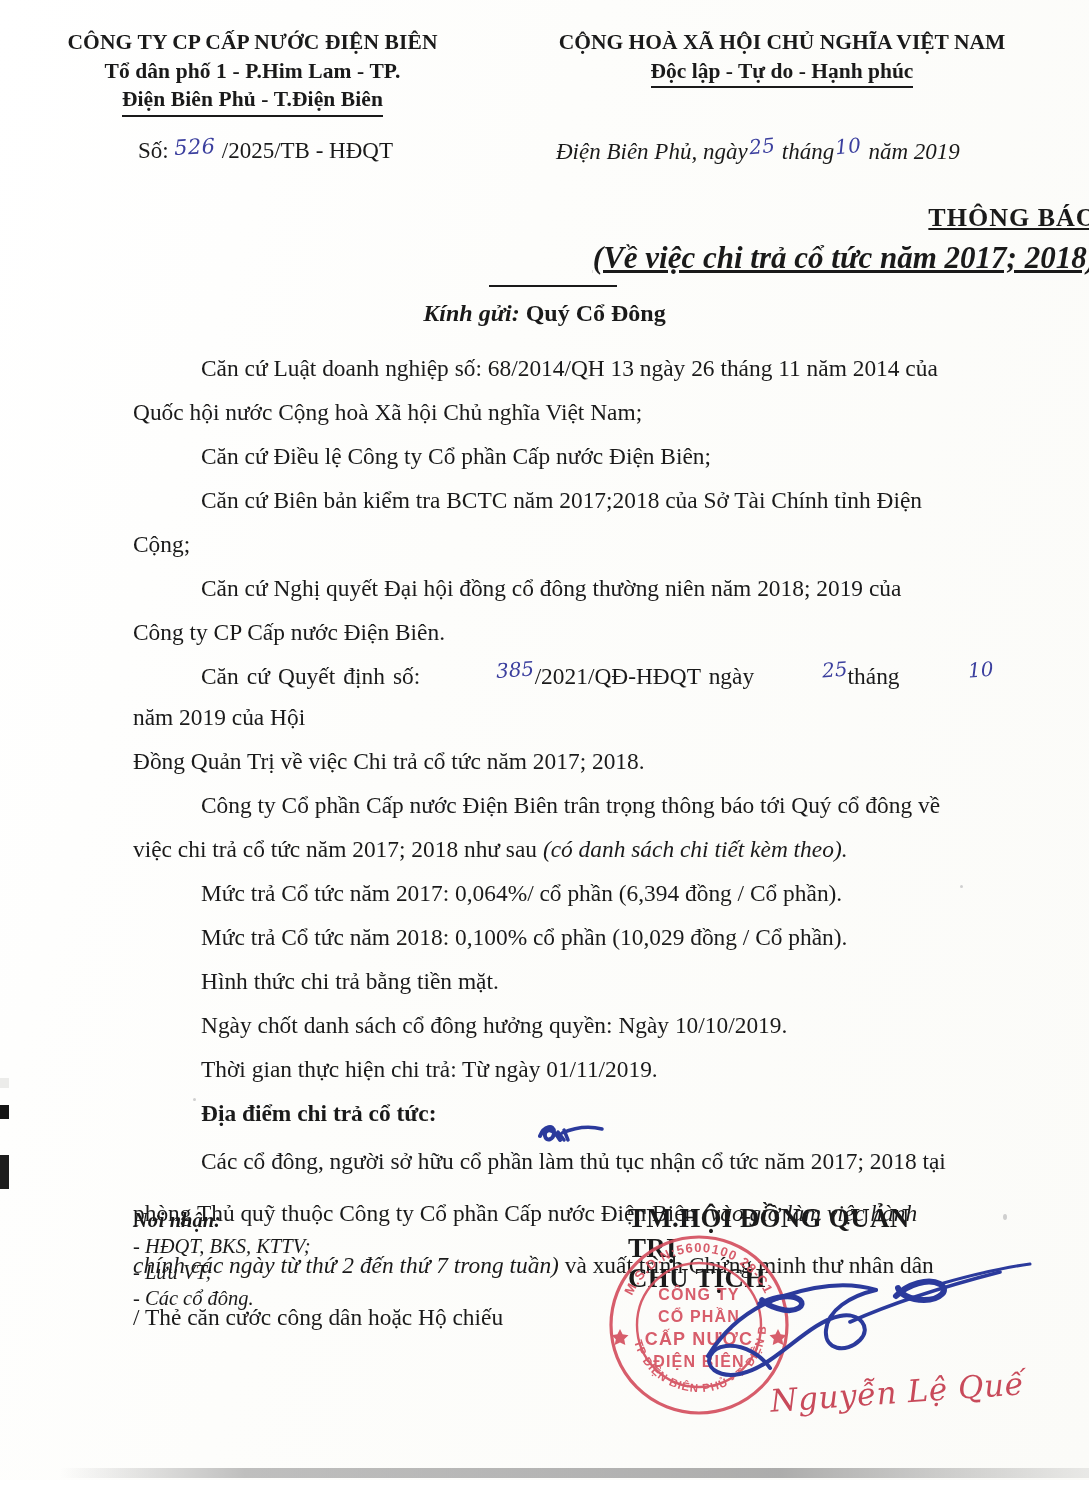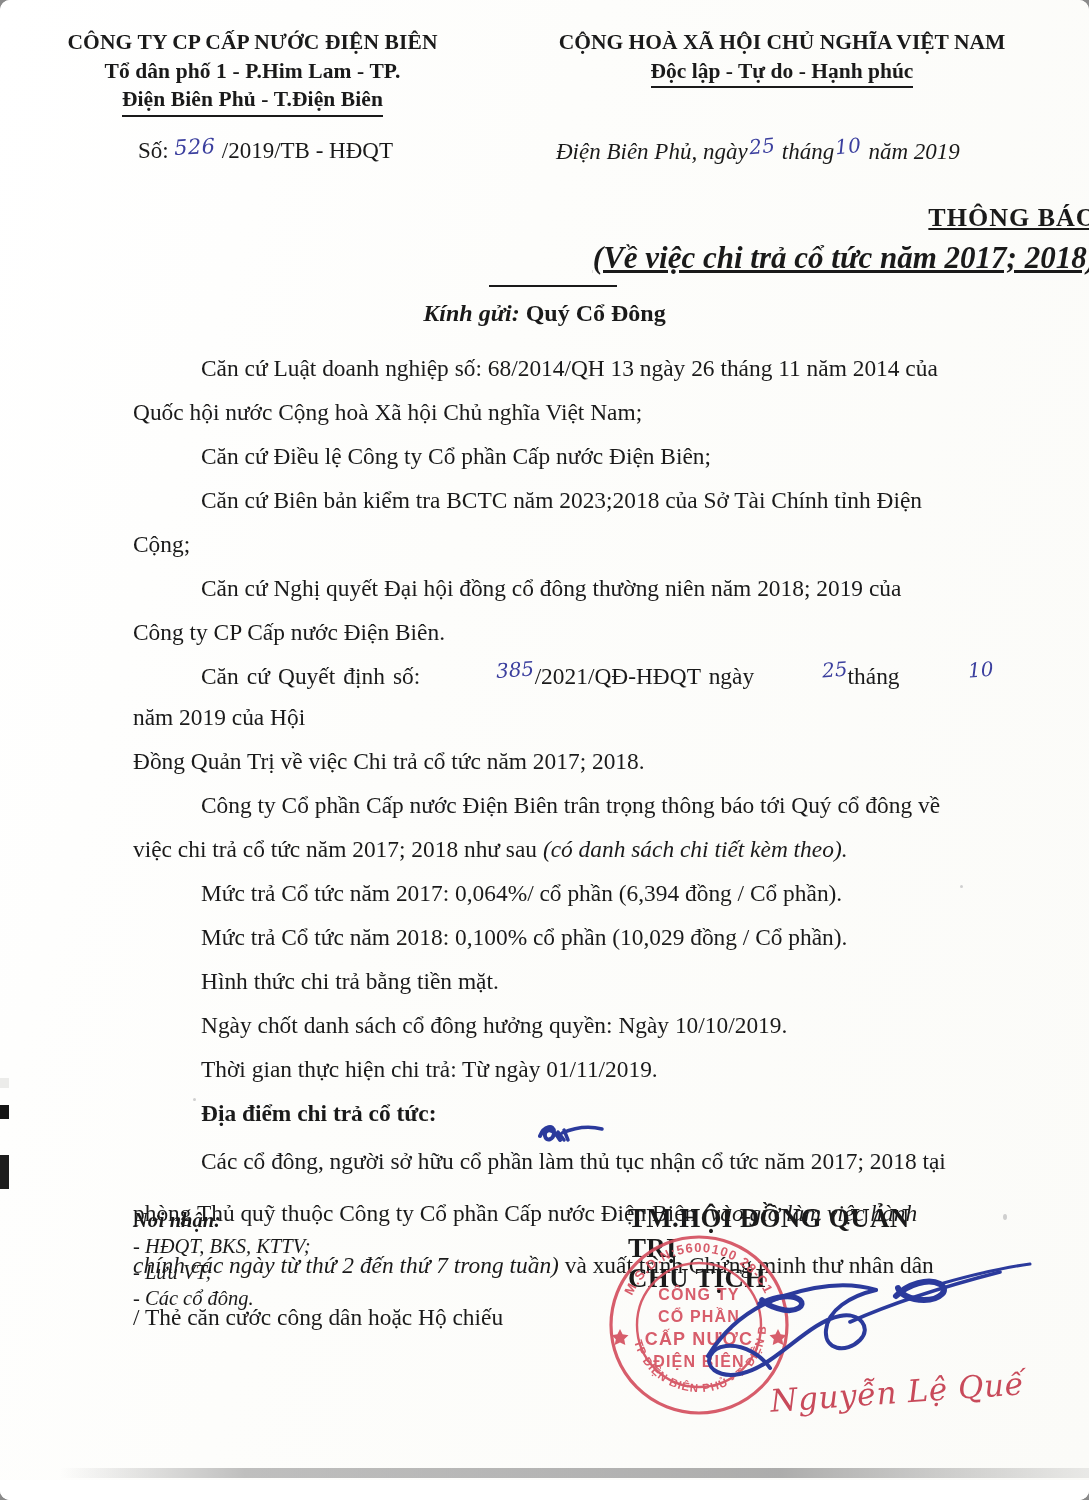--- a/index.html
+++ b/index.html
@@ -8,21 +8,20 @@
     background: #8a8a8a;
   }
   .page {
     position: relative;
     width: 1089px;
     height: 1500px;
     background: #ffffff;
     overflow: hidden;
     font-family: "Liberation Serif", "DejaVu Serif", serif;
     color: #1a1a1a;
-    border-radius: 10px;
   }
   
   .scan-tint {
     position: absolute;
     inset: 0;
     background: linear-gradient(105deg, #ffffff 0%, #fdfdfb 40%, #fbfbf8 100%);
     pointer-events: none;
   }
   .scan-edge-left {
     position: absolute;
@@ -277,21 +276,21 @@
     <div class="header-right">
       <div>CỘNG HOÀ XÃ HỘI CHỦ NGHĨA VIỆT NAM</div>
       <div><span class="u-line">Độc lập - Tự do - Hạnh phúc</span></div>
     </div>
   </div>
 
   <div class="meta-row">
     <div class="doc-no">
       <span>Số:</span>
       <span class="handwrite hand-no">526</span>
-      <span>/2019/TB - HĐQT</span>
+      <span>/2025/TB - HĐQT</span>
     </div>
     <div class="place-date">
       <span>Điện Biên Phủ, ngày</span><span class="handwrite hand-day">25</span>
       <span>tháng</span><span class="handwrite hand-day">10</span>
       <span>năm 2019</span>
     </div>
   </div>
 
   <div class="title-block">
     <div class="title-main">THÔNG BÁO</div>
@@ -311,21 +310,21 @@
     </p>
     <p style="text-indent:0">
       <span>Quốc hội nước Cộng hoà Xã hội Chủ nghĩa Việt Nam;</span>
     </p>
 
     <p>
       <span>Căn cứ Điều lệ Công ty Cổ phần Cấp nước Điện Biên;</span>
     </p>
 
     <p>
-      <span>Căn cứ Biên bản kiểm tra BCTC năm 2023;2018 của Sở Tài Chính tỉnh Điện</span>
+      <span>Căn cứ Biên bản kiểm tra BCTC năm 2017;2018 của Sở Tài Chính tỉnh Điện</span>
     </p>
     <p style="text-indent:0">
       <span>Cộng;</span>
     </p>
 
     <p>
       <span>Căn cứ Nghị quyết Đại hội đồng cổ đông thường niên năm 2018; 2019 của</span>
     </p>
     <p style="text-indent:0">
       <span>Công ty CP Cấp nước Điện Biên.</span>

